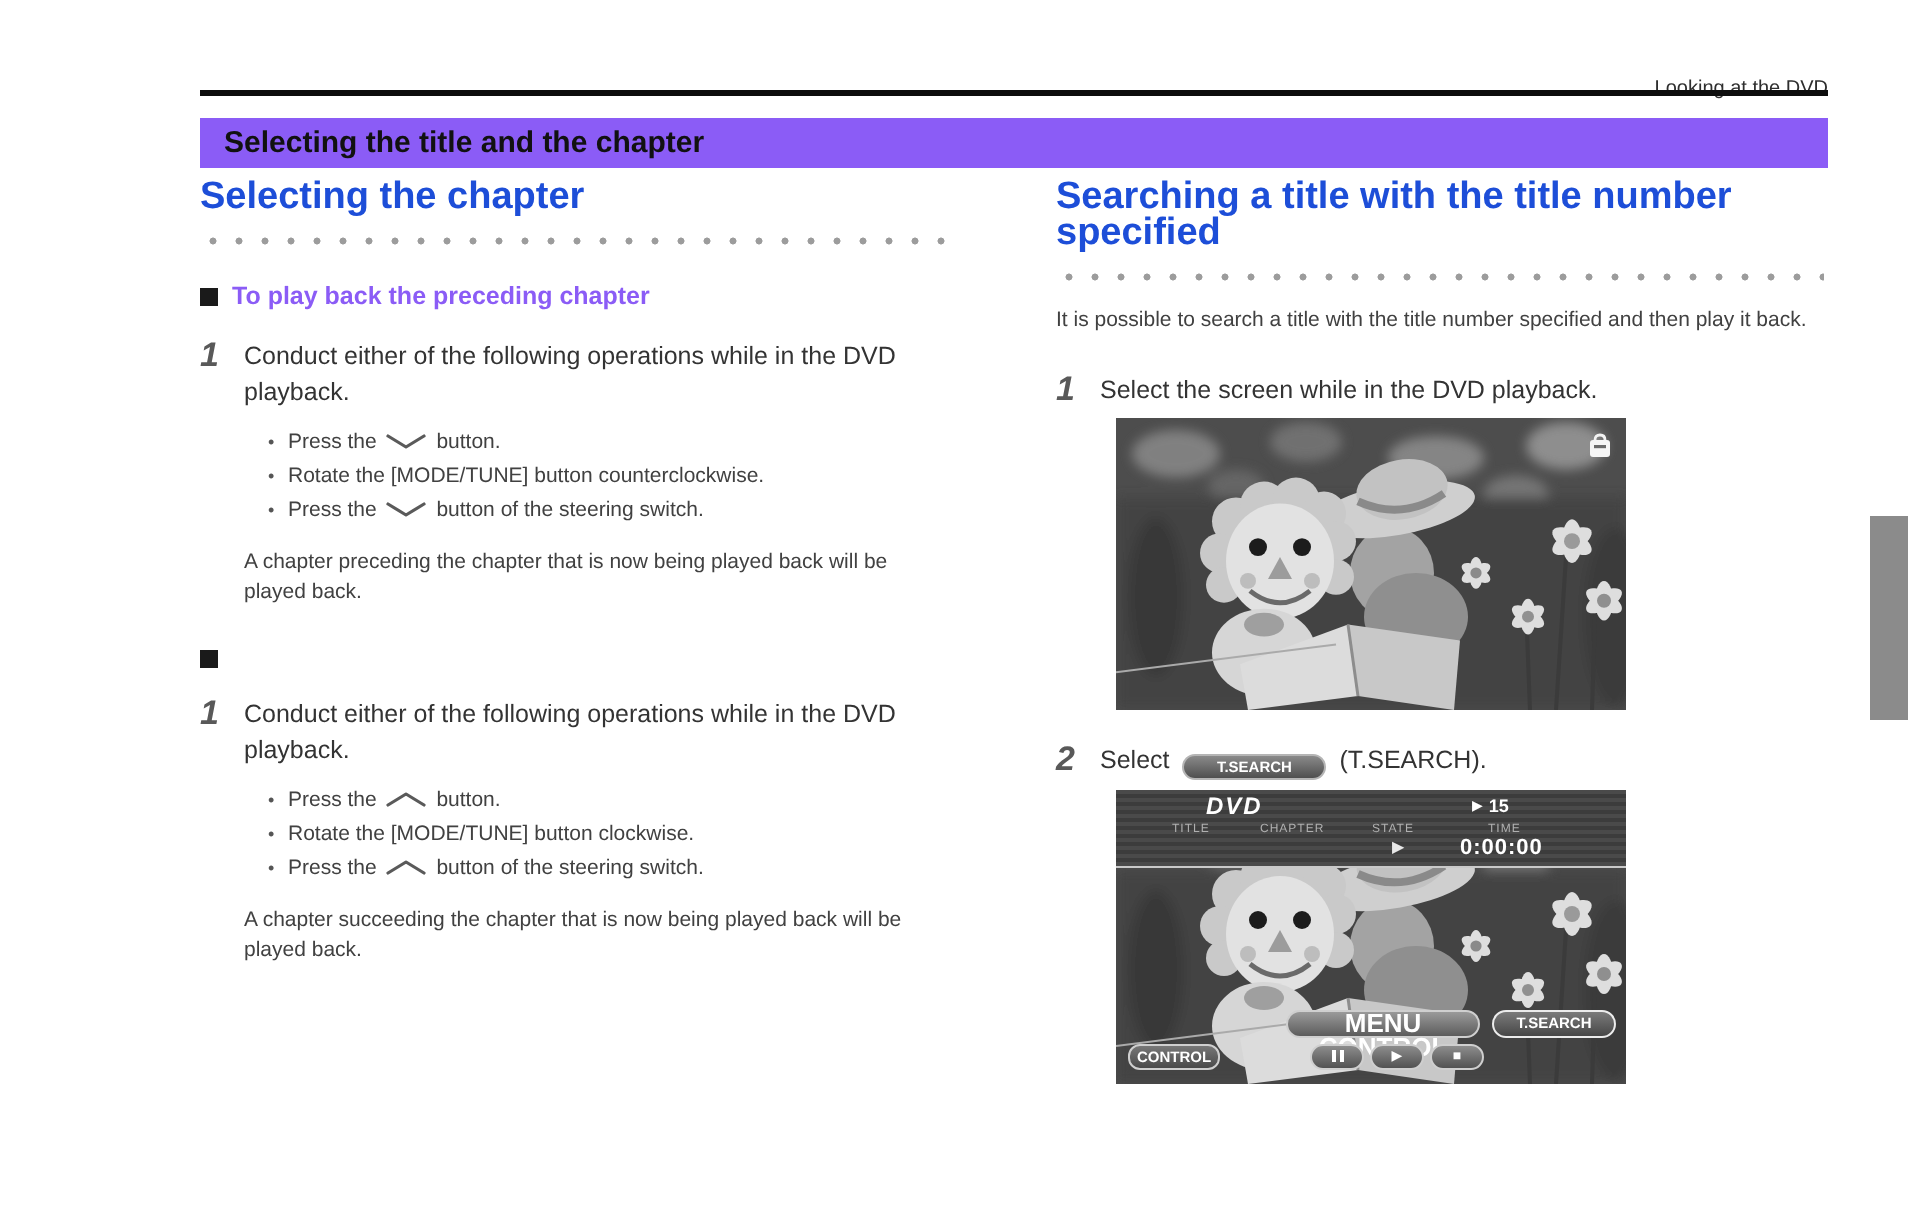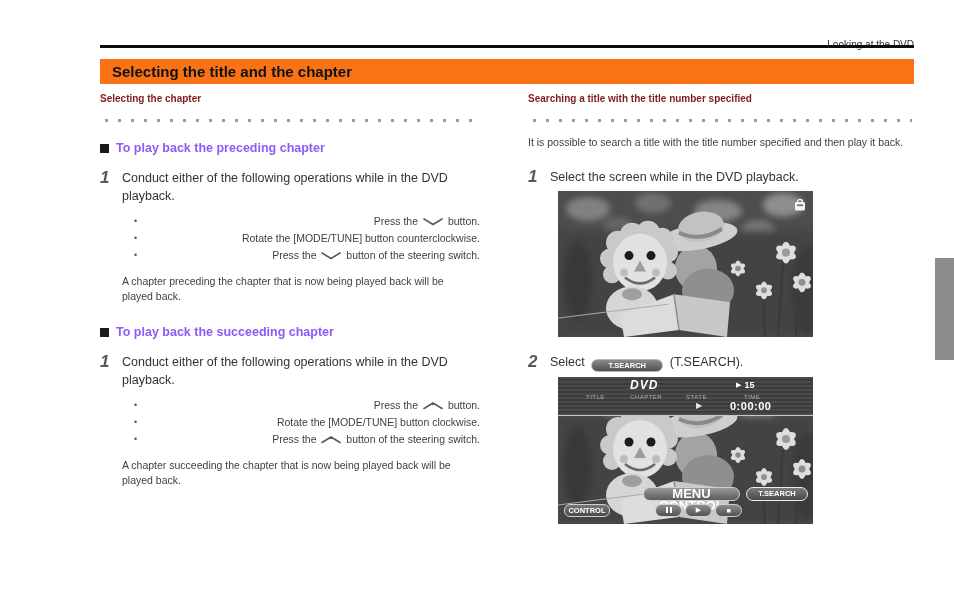--- a/index.html
+++ b/index.html
@@ -2,40 +2,40 @@
 <html><head>
 <meta charset="utf-8">
 <style>
   html,body{margin:0;padding:0;}
   body{font-family:"Liberation Sans","DejaVu Sans",sans-serif;background:#fff;}
   .page{position:relative;width:954px;height:608px;background:#fff;overflow:hidden;}
 
   
   .header-note{position:absolute;top:39px;right:40px;font-size:10px;color:#2e2e2e;}
   .top-rule{position:absolute;left:100px;top:45px;width:814px;height:3px;background:#0d0d0d;}
-  .title-bar{position:absolute;left:100px;top:59px;width:814px;height:25px;background:#f97316;}
+  .title-bar{position:absolute;left:100px;top:59px;width:814px;height:25px;background:#8b5cf6;}
   .title-bar span{display:block;padding-left:12px;line-height:25px;font-size:15px;font-weight:bold;color:#111;}
 
   
   .col{position:absolute;top:90px;}
   .col-left{left:100px;width:380px;}
   .col-right{left:528px;width:386px;}
-  .col-head{font-size:10px;font-weight:bold;color:#7f1d1d;line-height:18px;}
+  .col-head{font-size:19px;font-weight:bold;color:#1d4ed8;line-height:18px;}
   .dotline{height:5px;margin-top:10px;background-image:radial-gradient(circle,#9c9c9c 1.6px,transparent 1.9px);
            background-size:13px 5px;background-repeat:repeat-x;}
   .dl-left{width:378px;} .dl-right{width:384px;}
 
   .subhead{display:flex;align-items:center;gap:7px;margin-top:18px;font-size:12.5px;font-weight:bold;color:#8b5cf6;}
   .sq{width:9px;height:9px;background:#1a1a1a;flex:0 0 auto;}
 
   .step{display:flex;margin-top:14px;}
   .step-num{flex:0 0 22px;font-size:17px;font-weight:bold;font-style:italic;color:#595959;line-height:18px;}
   .step-body{font-size:12.5px;color:#333;line-height:18px;max-width:350px;}
 
-  ul.bul{list-style:none;margin:8px 0 0 0;padding:0 0 0 34px;text-align:right;}
+  ul.bul{list-style:none;margin:8px 0 0 0;padding:0 0 0 34px;}
   ul.bul li{position:relative;font-size:10.5px;color:#414141;line-height:17px;padding-left:10px;}
   ul.bul li::before{content:"•";position:absolute;left:0;top:0;color:#555;font-size:9px;line-height:17px;}
   .chev{vertical-align:middle;margin:0 2px;}
   .chev path{fill:none;stroke:#5a5a5a;stroke-width:1.6;stroke-linecap:round;stroke-linejoin:round;}
 
   .result{margin:10px 0 0 22px;font-size:10.5px;color:#414141;line-height:14.5px;max-width:352px;}
   .mt-big{margin-top:22px;}
 
   .intro{margin-top:12px;font-size:10.5px;color:#414141;line-height:14.5px;max-width:378px;}
 
@@ -45,21 +45,21 @@
   .shot2{height:147px;}
   .scene-slot{position:absolute;inset:0;}
   .scene-slot svg{display:block;width:100%;height:100%;}
 
   .screen-icon{position:absolute;top:7px;right:6px;}
 
   
   .dvd-topbar{position:absolute;left:0;right:0;top:0;height:38px;
     background:repeating-linear-gradient(180deg,#4a4a4a 0 2px,#3c3c3c 2px 4px);
     border-bottom:1px solid #c9c9c9;z-index:3;}
-  .dvd-logo{position:absolute;left:45px;top:1px;font-size:12px;font-weight:bold;color:#fff;letter-spacing:1px;font-style:italic;margin-left:27px;}
+  .dvd-logo{position:absolute;left:45px;top:1px;font-size:12px;font-weight:bold;color:#fff;letter-spacing:1px;font-style:italic;}
   .dvd-status{position:absolute;left:178px;top:3px;color:#fff;font-size:9px;font-weight:bold;display:flex;align-items:center;gap:3px;}
   .dvd-status .tri{font-size:7px;}
   .bar-label{position:absolute;top:17px;font-size:6px;color:#b0b0b0;letter-spacing:.5px;}
   .lab-title{left:28px;} .lab-chapter{left:72px;} .lab-state{left:128px;} .lab-time{left:186px;}
   .state-play{position:absolute;left:138px;top:24px;color:#e8e8e8;font-size:8px;}
   .time-value{position:absolute;left:172px;top:23px;color:#fff;font-size:11px;font-weight:bold;letter-spacing:.5px;}
 
   
   .osd-pill{position:absolute;z-index:3;border-radius:7px;color:#fff;font-weight:bold;text-align:center;
     background:linear-gradient(180deg,#9a9a9a,#5c5c5c);border:1px solid #cfcfcf;box-sizing:border-box;}
@@ -124,21 +124,20 @@
         <svg class="chev" width="20" height="8" viewBox="0 0 20 8">
             <path d="M1,1 L10,6.5 L19,1"></path>
           </svg>
         <span>button of the steering switch.</span>
       </li>
     </ul>
     <div class="result">A chapter preceding the chapter that is now being played back will be played back.</div>
 
     <div class="subhead mt-big">
       <span class="sq"></span>
-      <span>To play back the succeeding chapter</span>
     </div>
     <div class="step">
       <span class="step-num">1</span>
       <span class="step-body">Conduct either of the following operations while in the DVD playback.</span>
     </div>
     <ul class="bul">
       <li>
         <span>Press the</span>
         <svg class="chev" width="20" height="8" viewBox="0 0 20 8">
             <path d="M1,6.5 L10,1 L19,6.5"></path>

